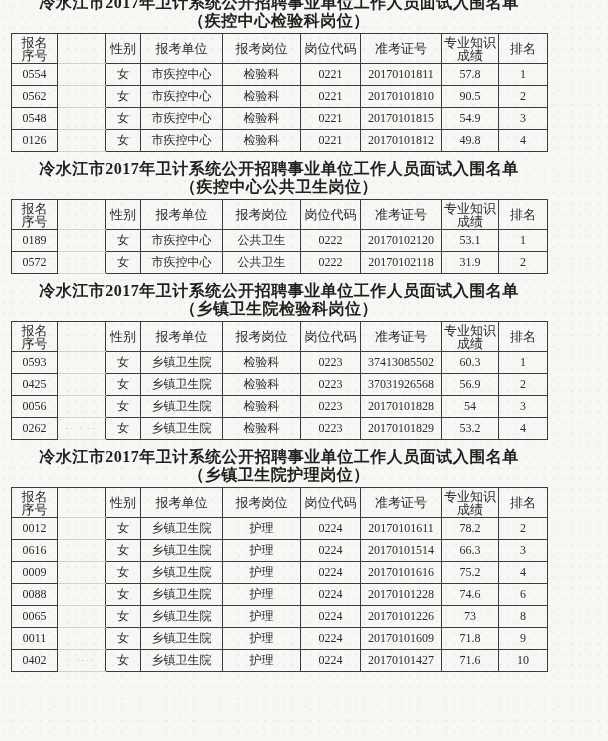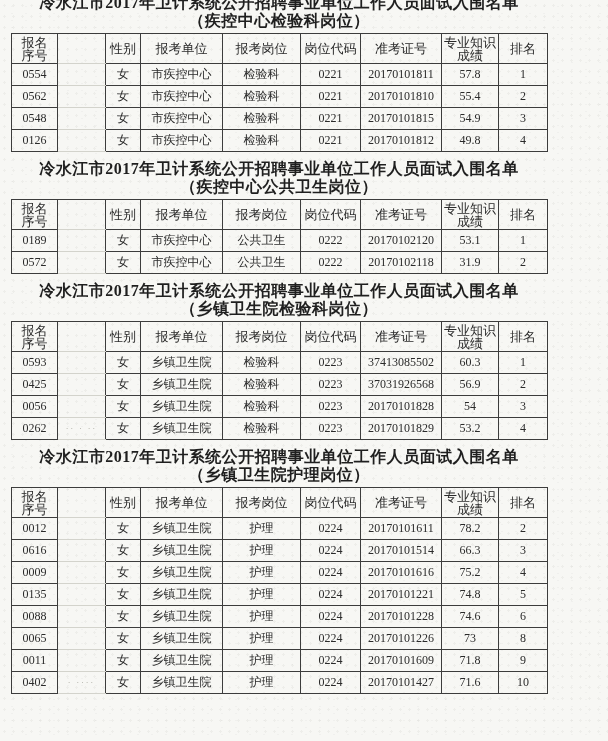--- a/index.html
+++ b/index.html
@@ -129,21 +129,21 @@
   </tr>
 
   <tr>
     <td class="c0">0562</td>
     <td class="c1"></td>
     <td class="c2">女</td>
     <td class="c3">市疾控中心</td>
     <td class="c4">检验科</td>
     <td class="c5">0221</td>
     <td class="c6">20170101810</td>
-    <td class="c7">55.4</td>
+    <td class="c7">90.5</td>
     <td class="c8">2</td>
   </tr>
 
   <tr>
     <td class="c0">0548</td>
     <td class="c1"></td>
     <td class="c2">女</td>
     <td class="c3">市疾控中心</td>
     <td class="c4">检验科</td>
     <td class="c5">0221</td>
@@ -374,31 +374,20 @@
     <td class="c1"></td>
     <td class="c2">女</td>
     <td class="c3">乡镇卫生院</td>
     <td class="c4">护理</td>
     <td class="c5">0224</td>
     <td class="c6">20170101616</td>
     <td class="c7">75.2</td>
     <td class="c8">4</td>
   </tr>
 
-  <tr>
-    <td class="c0">0135</td>
-    <td class="c1"></td>
-    <td class="c2">女</td>
-    <td class="c3">乡镇卫生院</td>
-    <td class="c4">护理</td>
-    <td class="c5">0224</td>
-    <td class="c6">20170101221</td>
-    <td class="c7">74.8</td>
-    <td class="c8">5</td>
-  </tr>
 
   <tr>
     <td class="c0">0088</td>
     <td class="c1"></td>
     <td class="c2">女</td>
     <td class="c3">乡镇卫生院</td>
     <td class="c4">护理</td>
     <td class="c5">0224</td>
     <td class="c6">20170101228</td>
     <td class="c7">74.6</td>

